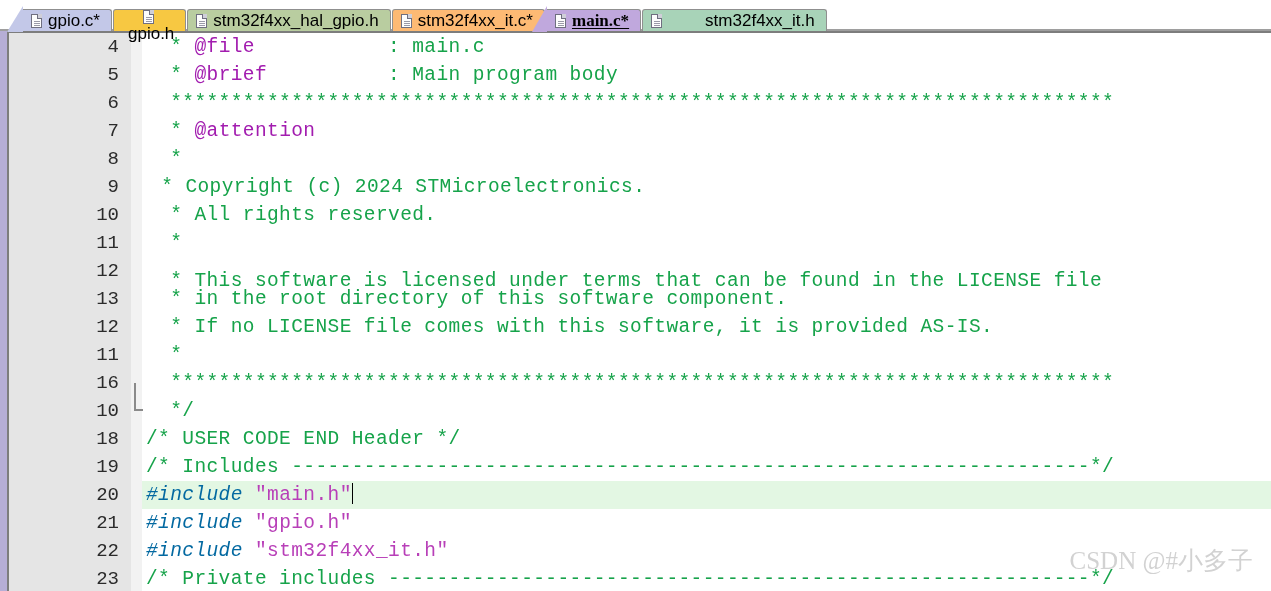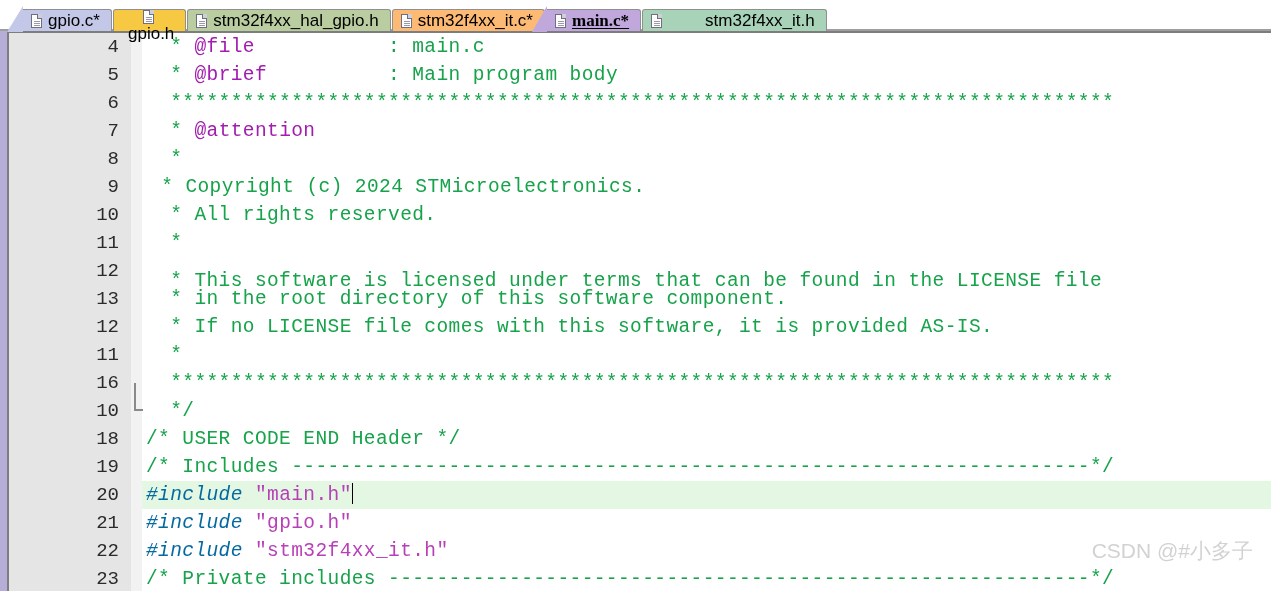--- a/index.html
+++ b/index.html
@@ -207,24 +207,24 @@
     height: 21px;
     background: #000000;
     vertical-align: -4px;
     margin-left: 0px;
   }
 
   
   .watermark {
     position: absolute;
     right: 18px;
-    bottom: 26px;
-    font-size: 21px;
+    bottom: 14px;
+    font-size: 25px;
     color: #d2d2d2;
-    font-family: Liberation Sans, sans-serif;
+    font-family: Liberation Serif, serif;
     white-space: nowrap;
     pointer-events: none;
     z-index: 5;
   }
 </style>
 </head>
 <body>
 
 <div id="app">
 

